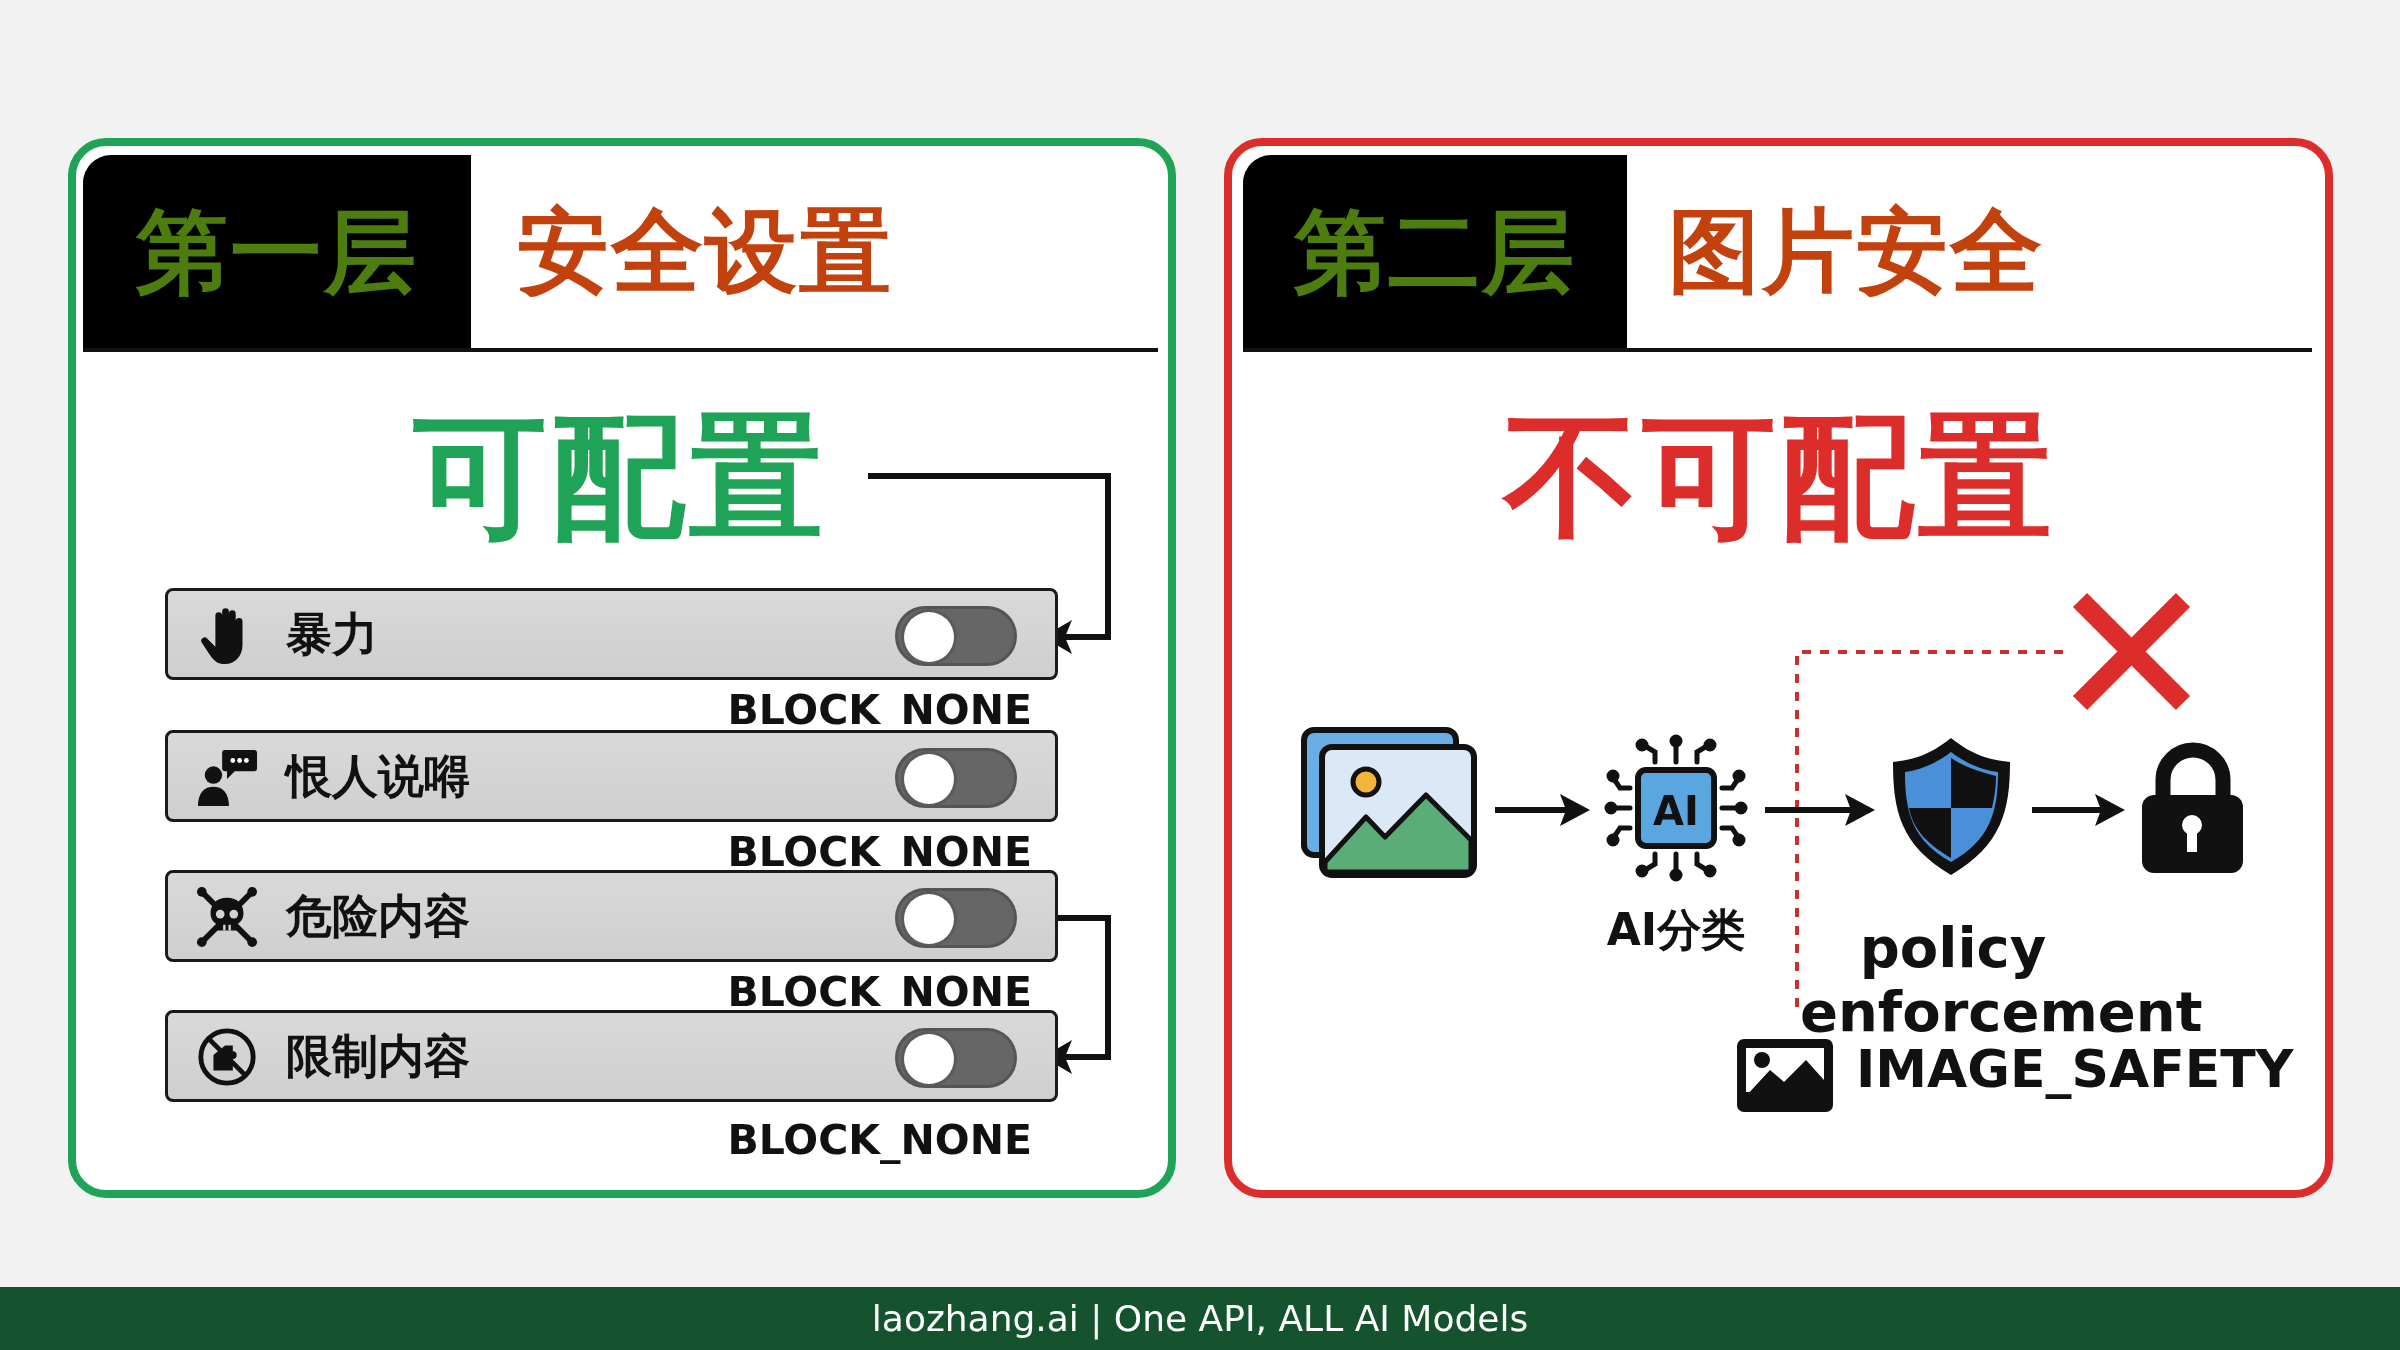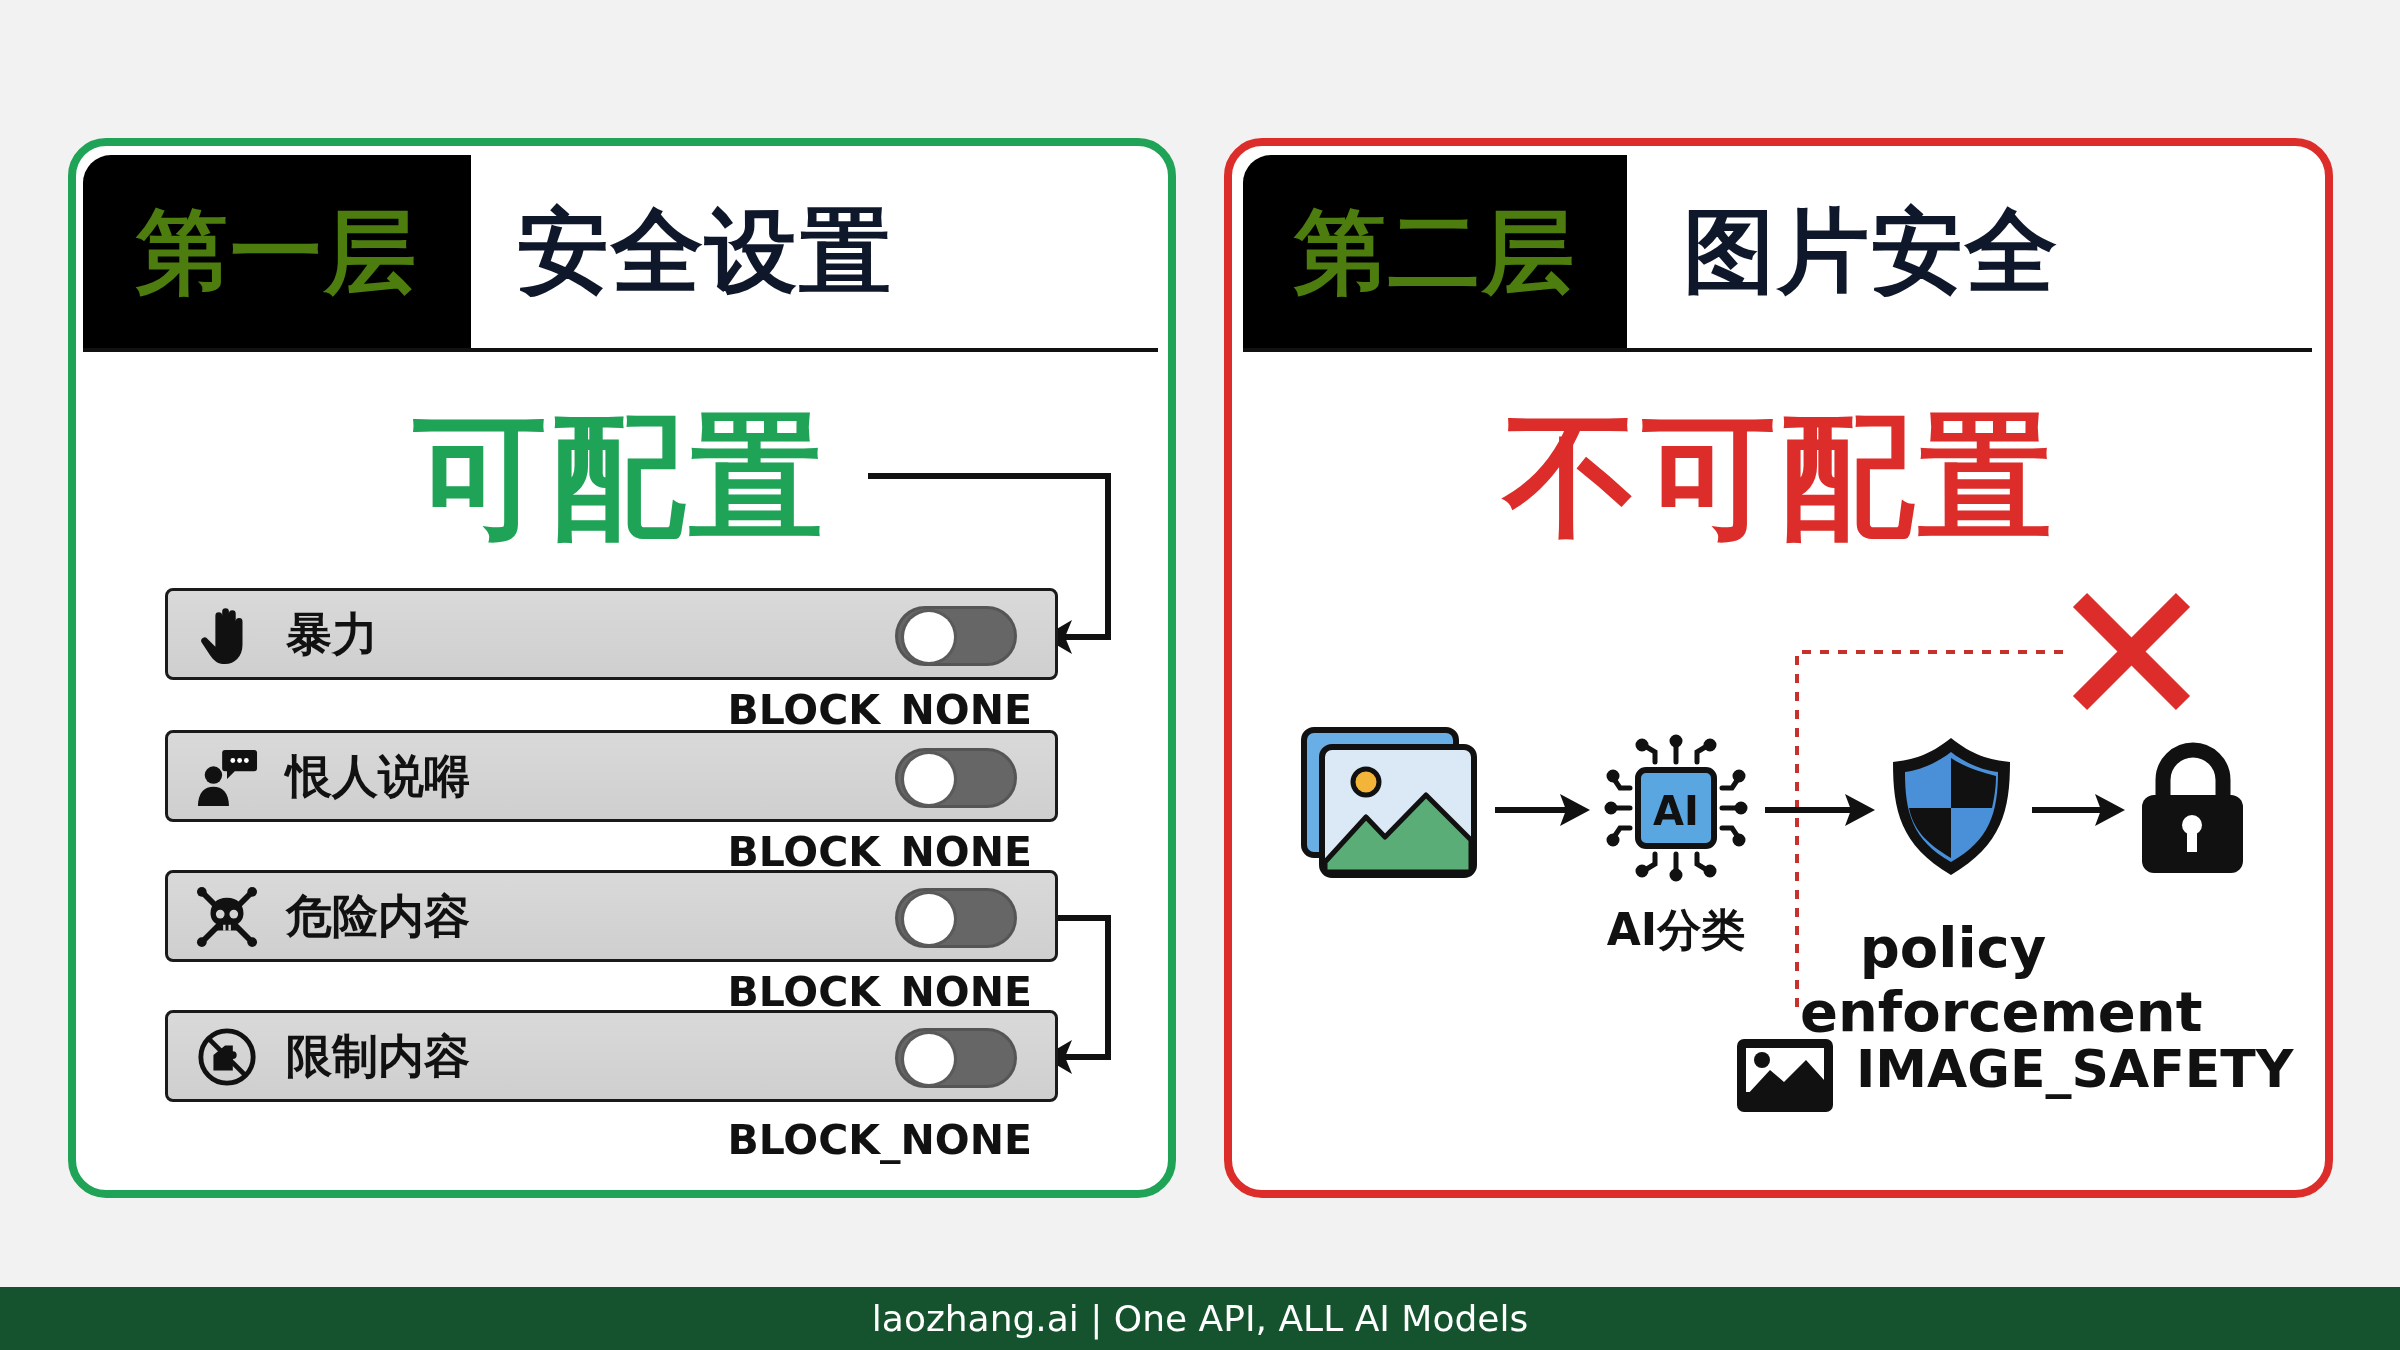--- a/index.html
+++ b/index.html
@@ -16,21 +16,21 @@
   .card.green { left: 68px; top: 138px; width: 1108px; height: 1060px; border-color: #1fa356; }
   .card.red { left: 1224px; top: 138px; width: 1109px; height: 1060px; border-color: #dc2d2a; }
 
   .layer-box {
     position: absolute; background: #000; color: #4d7c0f;
     border-top-left-radius: 28px;
     display: flex; align-items: center; justify-content: center;
     font-weight: bold; font-size: 92px; letter-spacing: 2px;
   }
   .layer-title {
-    position: absolute; color: #0f172a; font-weight: bold; font-size: 92px;
+    position: absolute; color: #c2410c; font-weight: bold; font-size: 92px;
     letter-spacing: 2px; line-height: 1;
   }
   .header-rule { position: absolute; height: 4px; background: #111; }
 
   .big-status {
     position: absolute; font-weight: bold; font-size: 134px; line-height: 1;
     letter-spacing: 4px; text-align: center;
   }
 
   .row {
@@ -143,21 +143,21 @@
   <span class="label">限制内容</span>
   <div class="toggle">
       <div class="knob"></div>
     </div>
 </div>
 <div class="block-label" style="top:1120px;">BLOCK_NONE</div>
 
 <div class="card red"></div>
 
 <div class="layer-box" style="left:1243px; top:155px; width:384px; height:195px;">第二层</div>
-<div class="layer-title" style="left:1668px; top:206px;margin-left:15px;">图片安全</div>
+<div class="layer-title" style="left:1668px; top:206px;">图片安全</div>
 <div class="header-rule" style="left:1243px; top:348px; width:1069px;"></div>
 
 <div class="big-status" style="left:1500px; top:410px; width:560px; color:#dc2d2a;">不可配置</div>
 
 <svg class="abs" style="left:0; top:0;" width="2400" height="1350">
 
   <polyline points="1797,1007 1797,652 2068,652" fill="none" stroke="#c8302c" stroke-width="4" stroke-dasharray="9,9"></polyline>
 
   <g stroke="#dc2d2a" stroke-width="20">
     <line x1="2080" y1="600" x2="2183" y2="703"></line>

